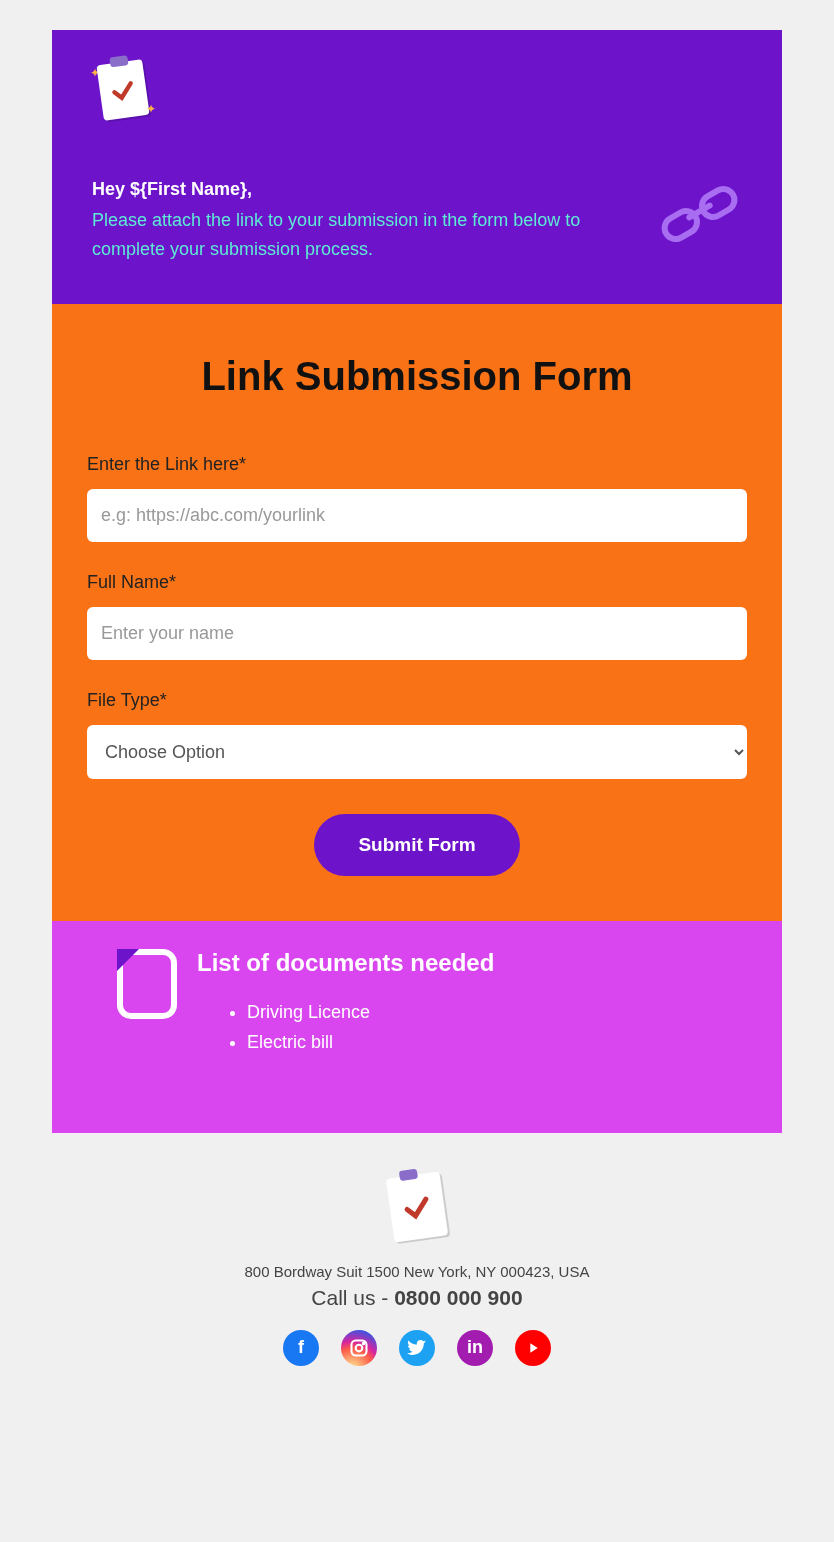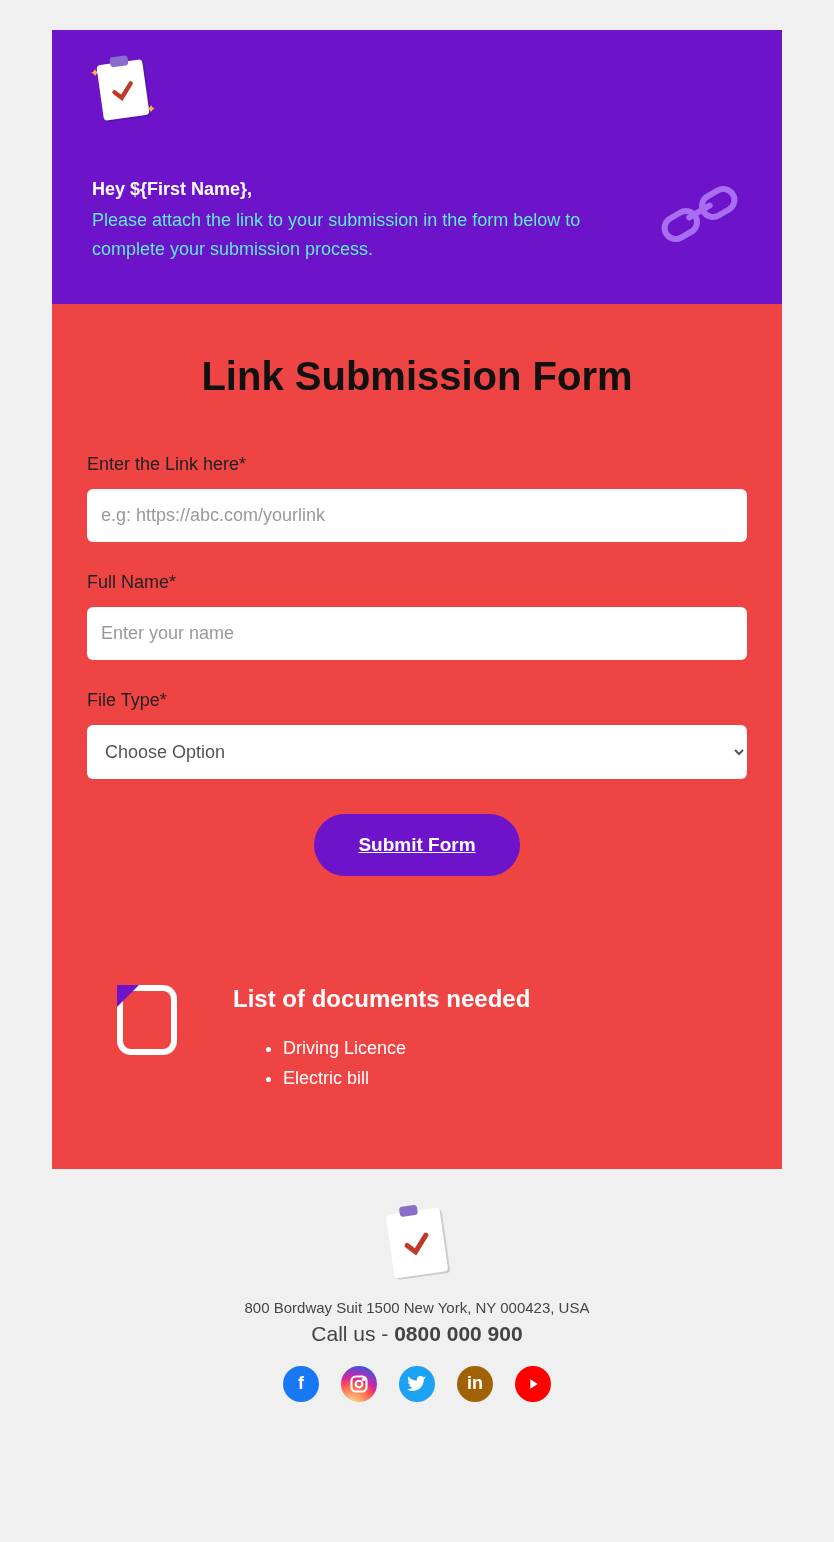--- a/index.html
+++ b/index.html
@@ -73,21 +73,21 @@
 }
 .instruction {
   font-size: 18px;
   line-height: 1.6;
   color: #5eead4;
 }
 .chain-icon {
   flex-shrink: 0;
 }
 .form-section {
-  background: #ef4444;
+  background: #f97316;
   padding: 50px 35px 45px 35px;
 }
 .form-title {
   text-align: center;
   font-size: 40px;
   font-weight: 800;
   color: #111;
   margin-bottom: 55px;
 }
 .form-group { margin-bottom: 30px; }
@@ -111,28 +111,27 @@
 .submit-wrap { text-align: center; margin-top: 35px; }
 .submit-btn {
   background: #6d14cb;
   color: #fff;
   border: none;
   font-size: 19px;
   font-weight: bold;
   padding: 20px 44px;
   border-radius: 38px;
   cursor: pointer;
-  text-decoration: underline;
 }
 .docs-section {
-  background: #ef4444;
+  background: #d946ef;
   color: #fff;
-  padding: 64px 40px 45px 40px;
+  padding: 28px 40px 45px 40px;
   display: flex;
-  gap: 56px;
+  gap: 20px;
   align-items: flex-start;
 }
 .doc-icon {
   width: 60px;
   height: 70px;
   border: 6px solid #fff;
   border-radius: 14px;
   position: relative;
   flex-shrink: 0;
   margin-left: 25px;
@@ -207,21 +206,21 @@
   align-items: center;
   justify-content: center;
   color: #fff;
   cursor: pointer;
   font-weight: bold;
   font-size: 18px;
 }
 .fb { background: #1877f2; }
 .ig { background: radial-gradient(circle at 30% 110%, #fdf497 0%, #fd5949 45%, #d6249f 60%, #285AEB 90%); }
 .tw { background: #1da1f2; }
-.li { background: #a16207; }
+.li { background: #a21caf; }
 .yt { background: #ff0000; }
 </style>
 </head>
 <body>
 
 <div class="container">
 
   <div class="header">
     <div class="logo-wrap">
       <div class="logo">

